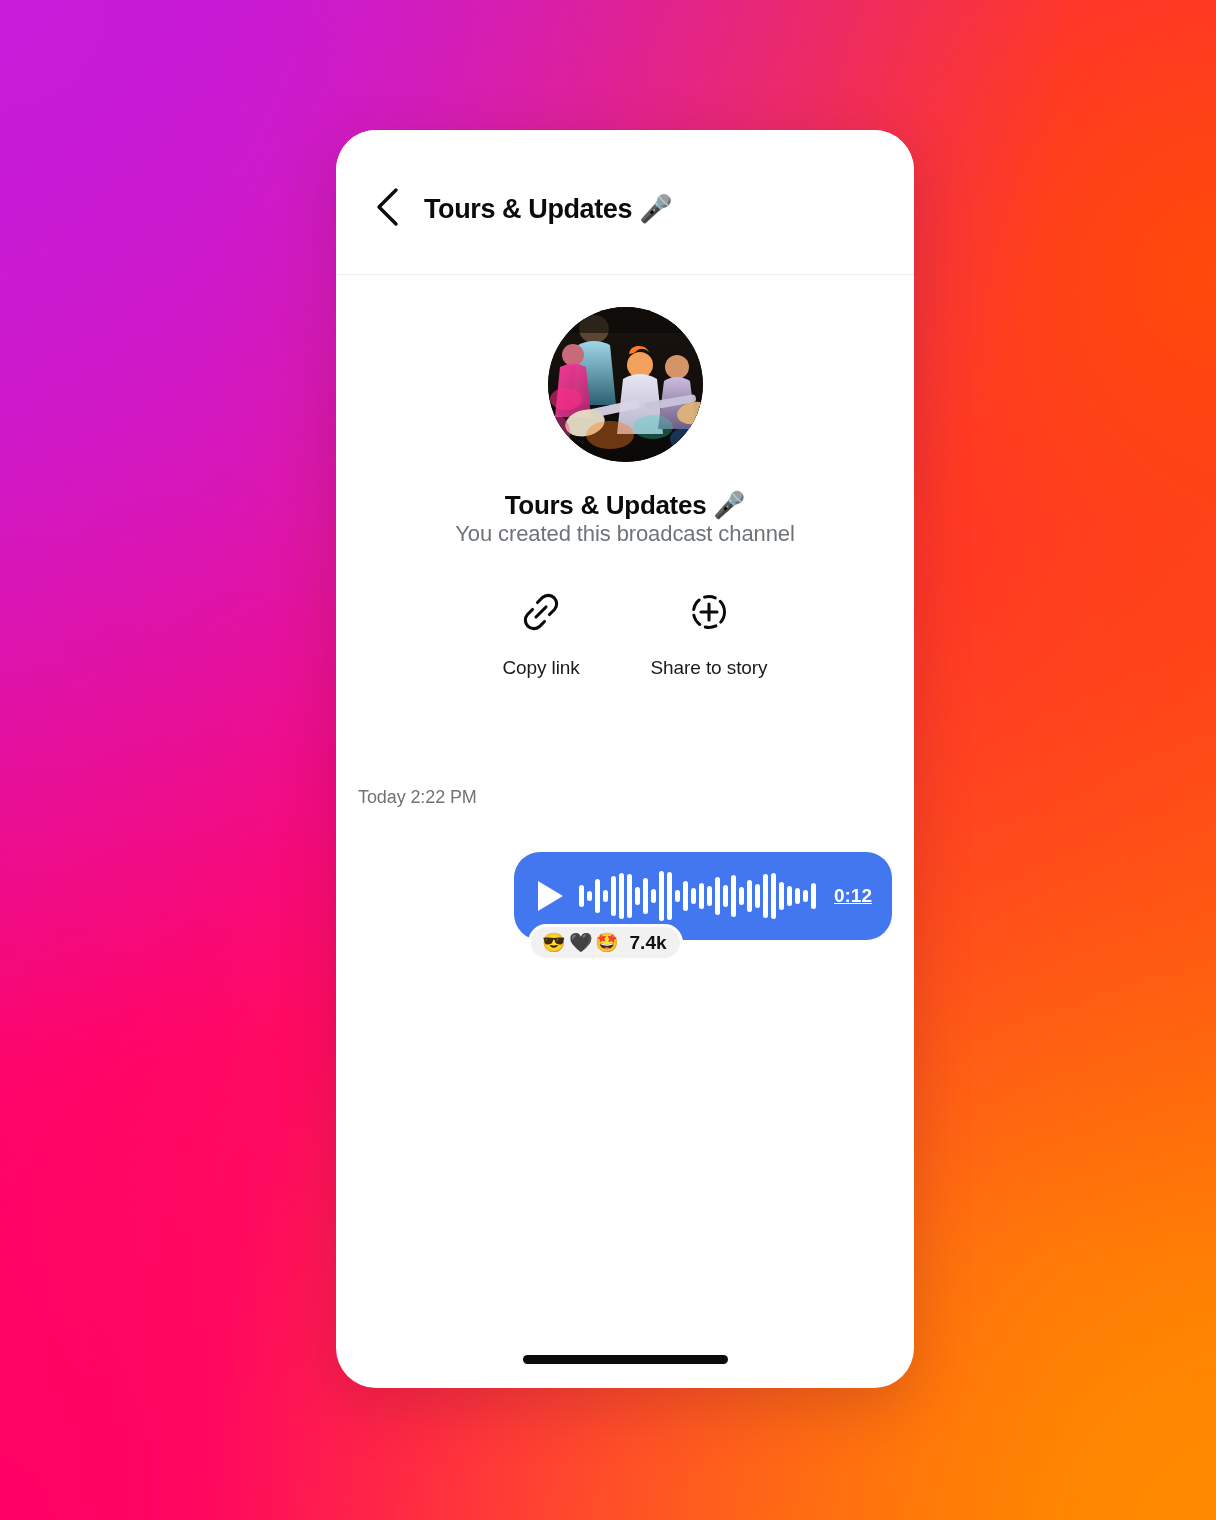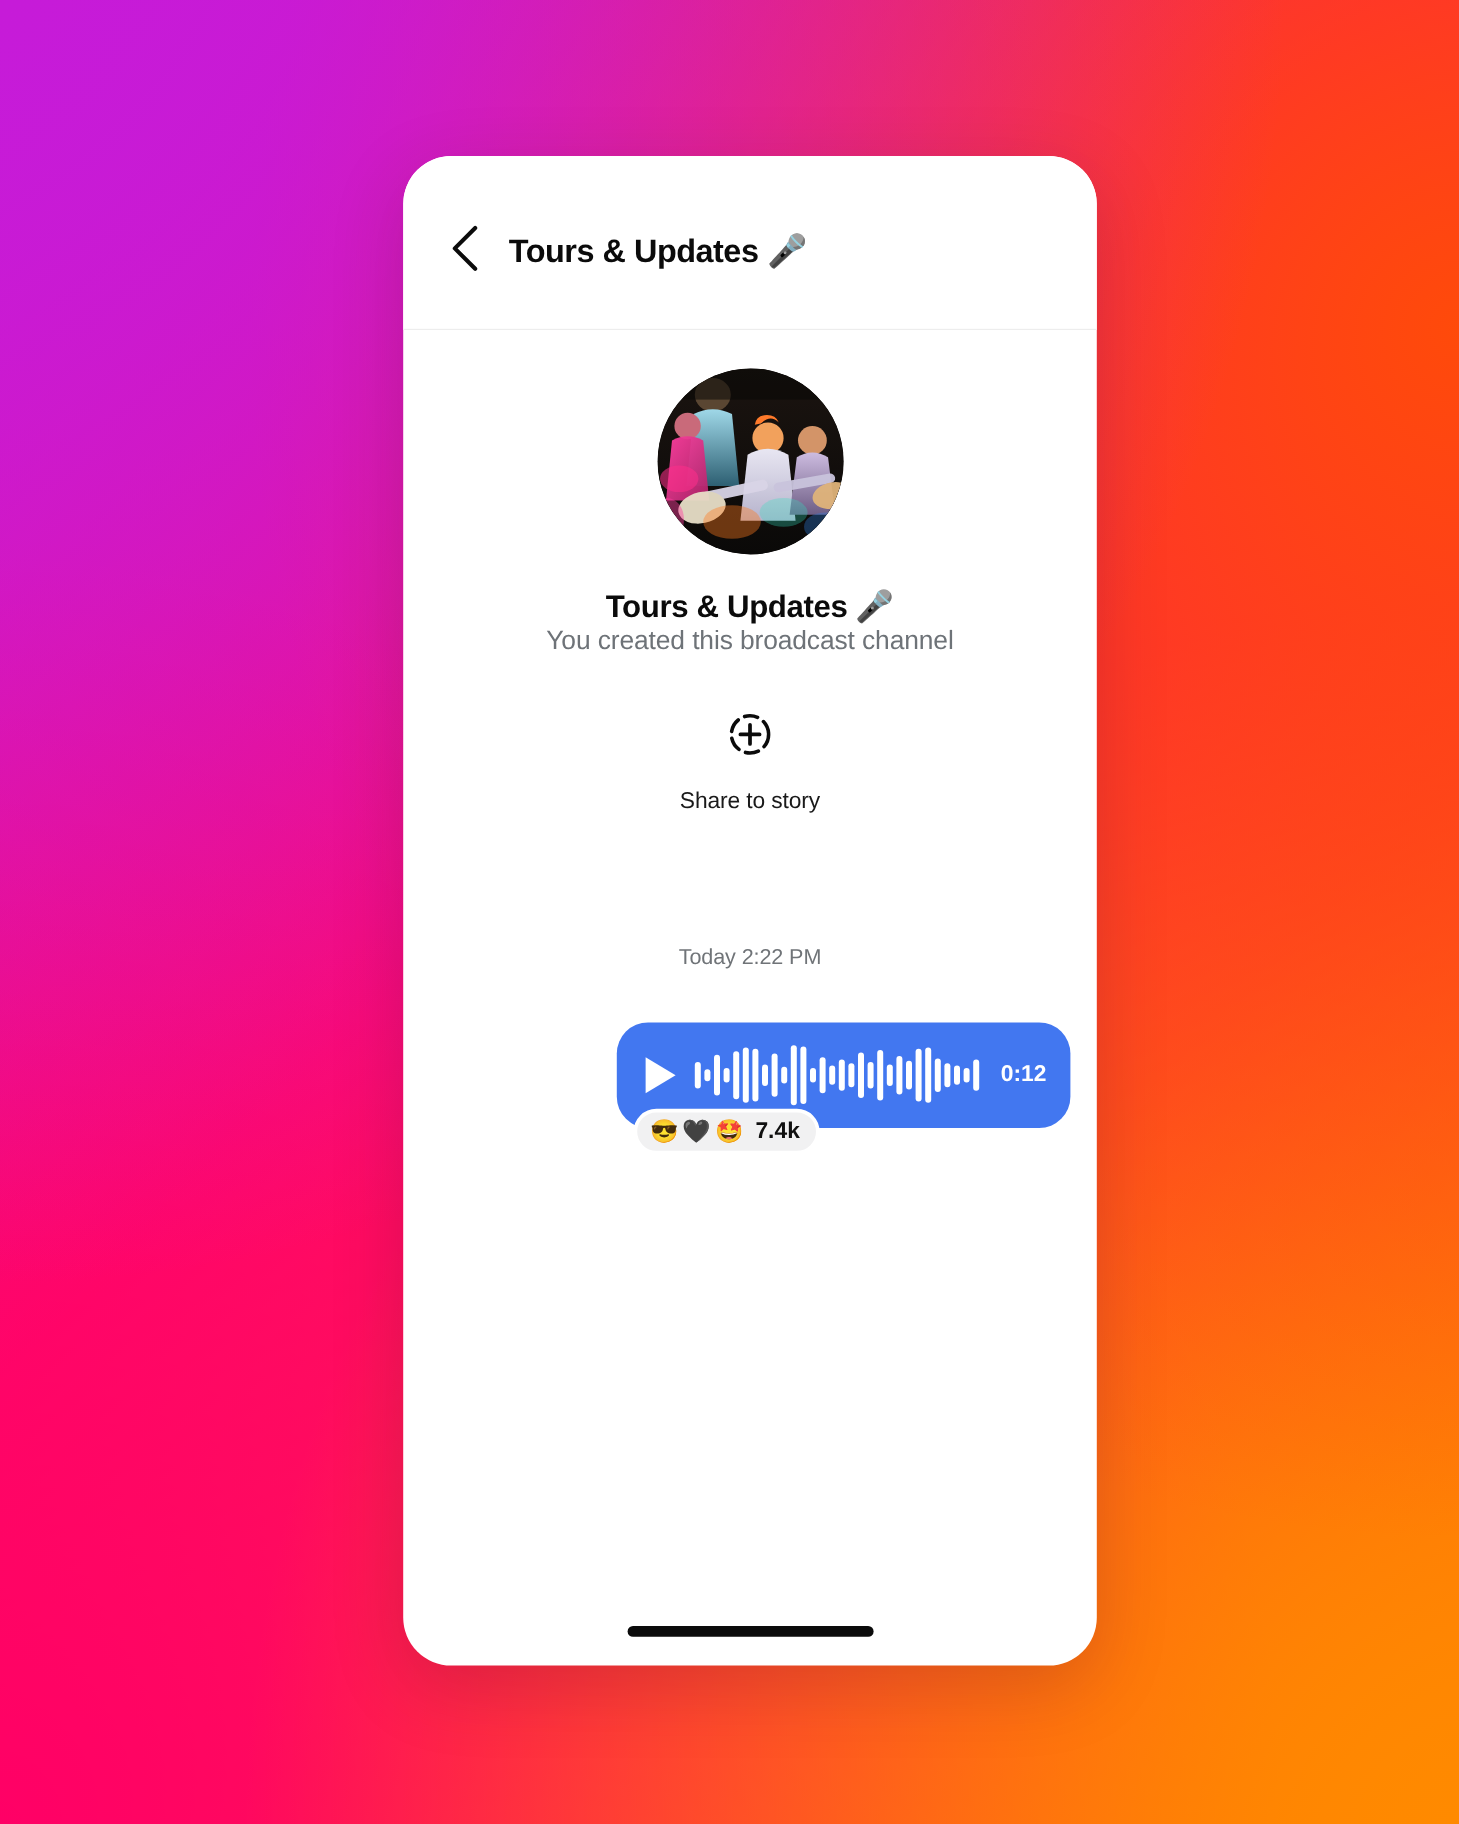--- a/index.html
+++ b/index.html
@@ -104,21 +104,21 @@
   .action .lbl {
     margin-top:22px;
     font-size:19px;
     color:#1a1a1a;
     letter-spacing:-0.1px;
   }
 
   
   .daystamp {
     margin-top:108px;
-    text-align:center;
+    text-align:left;
     font-size:18px;
     color:#707478;
     letter-spacing:-0.1px;
   }
 
   
   .msg-wrap { margin-top:22px; display:flex; flex-direction:column; align-items:flex-end; }
 
   .bubble-group { position:relative; display:inline-block; }
 
@@ -171,21 +171,21 @@
   .play-tri {
     width:0; height:0;
     border-left:25px solid #fff;
     border-top:15px solid transparent;
     border-bottom:15px solid transparent;
     flex:0 0 auto;
     cursor:pointer;
   }
   .wave { flex:1 1 auto; display:flex; align-items:center; gap:3px; height:52px; }
   .wave i { display:block; width:5px; border-radius:3px; background:#fff; }
-  .vtime { color:#fff; font-size:19px; font-weight:bold; letter-spacing:0px; flex:0 0 auto; }
+  .vtime { color:#fff; font-size:19px; font-weight:bold; letter-spacing:0px; flex:0 0 auto;text-decoration:underline; }
 
   
   .composer-wrap {
     flex:0 0 auto;
     padding:14px 22px 0 22px;
   }
   .composer {
     height:74px;
     background:#F1F1F2;
     border-radius:40px;
@@ -292,20 +292,30 @@
           </g>
         </svg>
       </div>
 
       <div class="channel-name">Tours &amp; Updates 🎤</div>
 
       <div class="created-note">You created this broadcast channel</div>
 
       <div class="actions">
 
+        <div class="action">
+          <span class="ic">
+            <svg width="44" height="44" viewBox="0 0 44 44" fill="none">
+              <path d="M18.5 12.5 L23.5 7.5 a8.5 8.5 0 0 1 12 12 l-5 5" stroke="#0b0b0b" stroke-width="3.1" stroke-linecap="round"></path>
+              <path d="M25.5 31.5 L20.5 36.5 a8.5 8.5 0 0 1 -12 -12 l5 -5" stroke="#0b0b0b" stroke-width="3.1" stroke-linecap="round"></path>
+              <path d="M17 27 L27 17" stroke="#0b0b0b" stroke-width="3.1" stroke-linecap="round"></path>
+            </svg>
+          </span>
+          <span class="lbl">Copy link</span>
+        </div>
 
         <div class="action">
           <span class="ic">
             <svg width="44" height="44" viewBox="0 0 44 44" fill="none">
               <circle cx="22" cy="22" r="15.5" stroke="#0b0b0b" stroke-width="3" stroke-linecap="round" stroke-dasharray="11 6"></circle>
               <path d="M22 14 V30 M14 22 H30" stroke="#0b0b0b" stroke-width="3.1" stroke-linecap="round"></path>
             </svg>
           </span>
           <span class="lbl">Share to story</span>
         </div>

